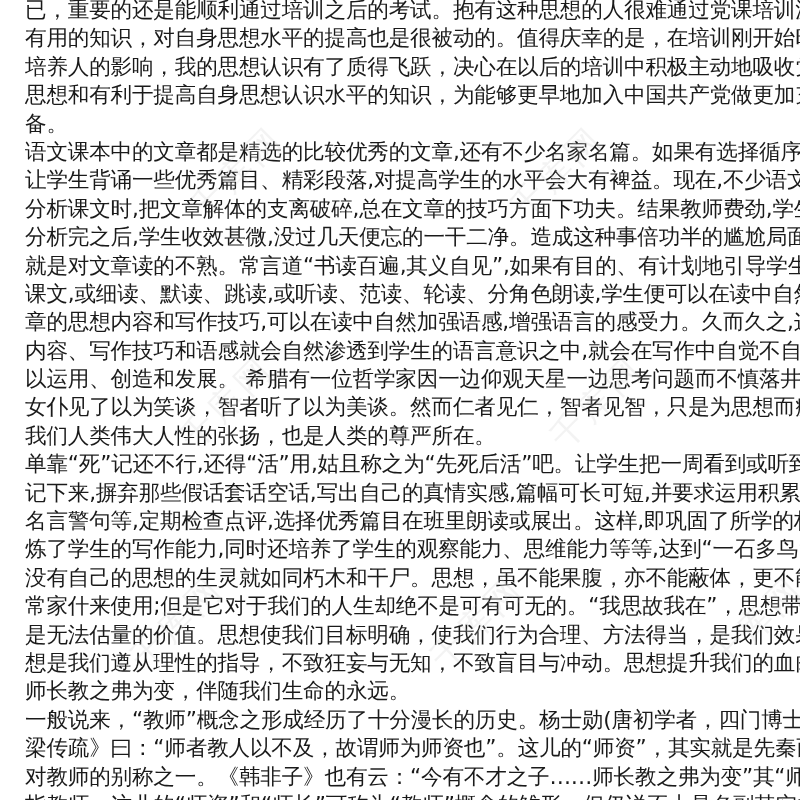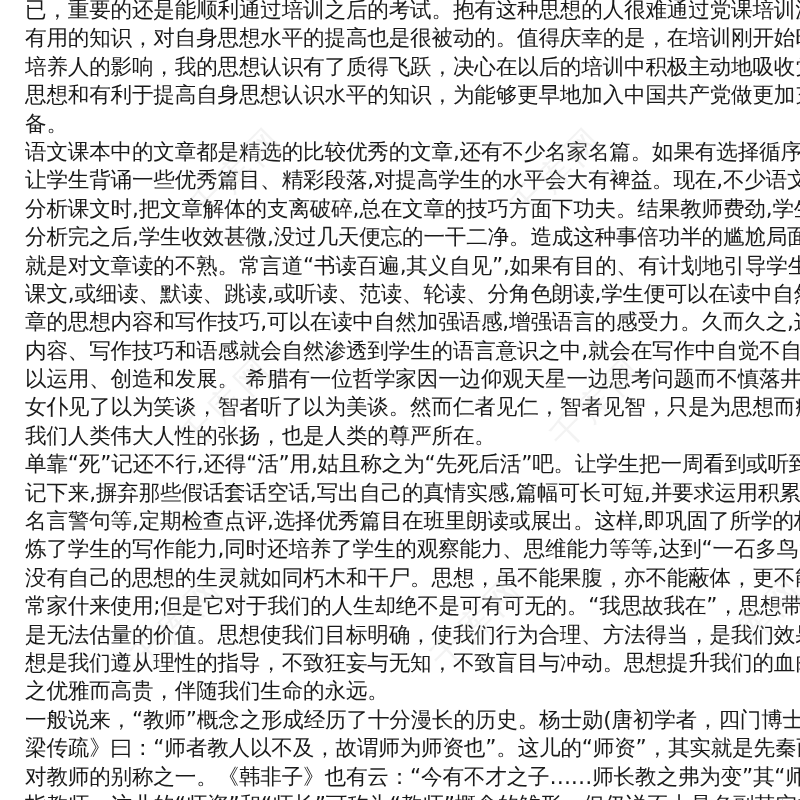--- a/index.html
+++ b/index.html
@@ -76,21 +76,21 @@
       <span class="line">女仆见了以为笑谈，智者听了以为美谈。然而仁者见仁，智者见智，只是为思想而痴情却是</span>
       <span class="line short">我们人类伟大人性的张扬，也是人类的尊严所在。</span>
       <span class="line">单靠“死”记还不行,还得“活”用,姑且称之为“先死后活”吧。让学生把一周看到或听到的新鲜事</span>
       <span class="line">记下来,摒弃那些假话套话空话,写出自己的真情实感,篇幅可长可短,并要求运用积累的成语、</span>
       <span class="line">名言警句等,定期检查点评,选择优秀篇目在班里朗读或展出。这样,即巩固了所学的材料,又锻</span>
       <span class="line">炼了学生的写作能力,同时还培养了学生的观察能力、思维能力等等,达到“一石多鸟”的效果。</span>
       <span class="line">没有自己的思想的生灵就如同朽木和干尸。思想，虽不能果腹，亦不能蔽体，更不能当作日</span>
       <span class="line">常家什来使用;但是它对于我们的人生却绝不是可有可无的。“我思故我在”，思想带给我们的</span>
       <span class="line">是无法估量的价值。思想使我们目标明确，使我们行为合理、方法得当，是我们效果圆满;思</span>
       <span class="line">想是我们遵从理性的指导，不致狂妄与无知，不致盲目与冲动。思想提升我们的血肉之躯使</span>
-      <span class="line short">之优雅而高贵，伴随我们生命的永远。</span>
+      <span class="line short">师长教之弗为变，伴随我们生命的永远。</span>
       <span class="line">一般说来，“教师”概念之形成经历了十分漫长的历史。杨士勋(唐初学者，四门博士)《春秋谷</span>
       <span class="line">梁传疏》曰：“师者教人以不及，故谓师为师资也”。这儿的“师资”，其实就是先秦而后历代</span>
       <span class="line">对教师的别称之一。《韩非子》也有云：“今有不才之子……师长教之弗为变”其“师长”当然也</span>
       <span class="line">指教师。这儿的“师资”和“师长”可称为“教师”概念的雏形，但仍说不上是名副其实的“教师”，</span>
     </div>
   <div class="watermark-layer" id="watermark-layer">
       <div class="wm" style="left: 180px; top: 150px;">千库网</div>
       <div class="wm" style="left: 500px; top: 150px;">千库网</div>
       <div class="wm" style="left: 170px; top: 380px;">千库网</div>
       <div class="wm" style="left: 540px; top: 380px;">千库网</div>

